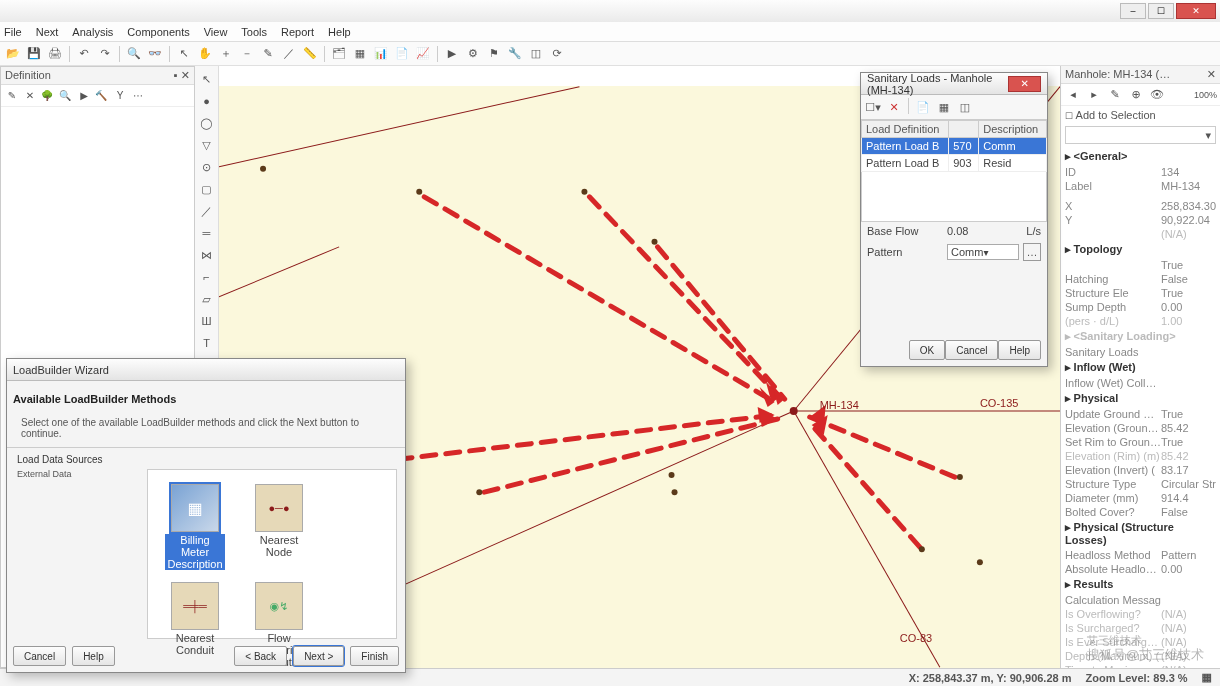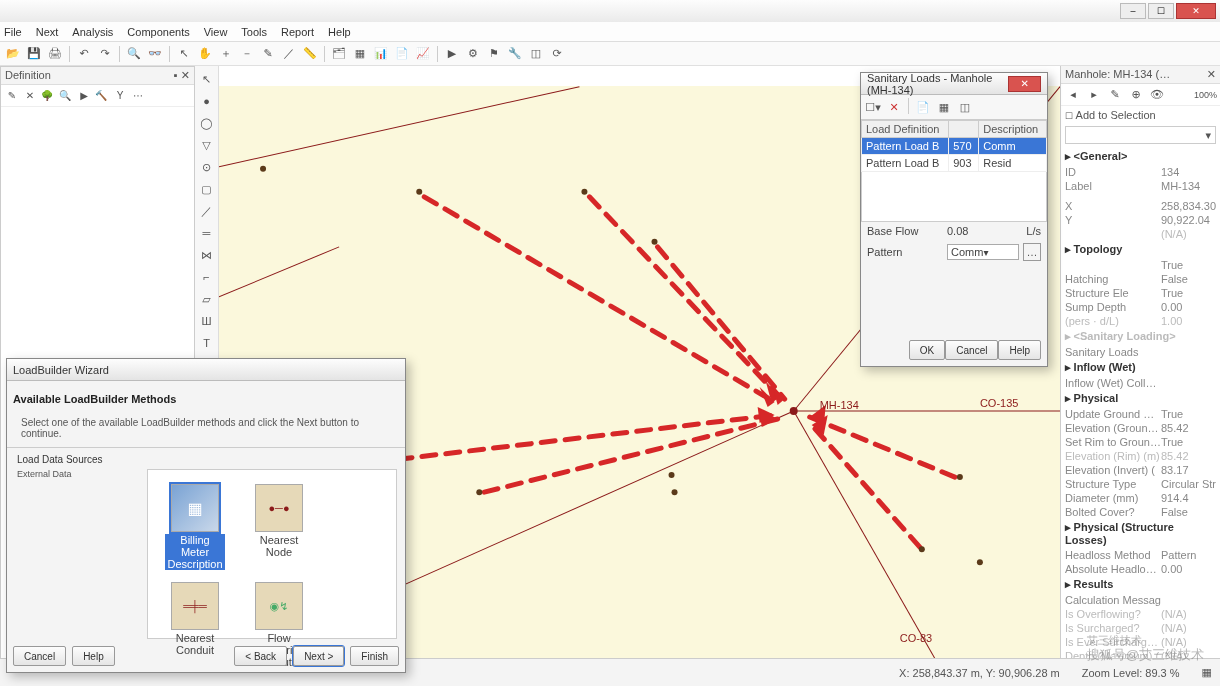--- a/index.html
+++ b/index.html
@@ -47,21 +47,21 @@
 .props-head { height: 18px; background: #f4f4f4; border-bottom: 1px solid #ddd; padding: 2px 4px; display: flex; justify-content: space-between; }
 .props-tb { height: 22px; border-bottom: 1px solid #eee; display: flex; align-items: center; padding: 0 3px; gap: 3px; }
 .props-body { flex: 1; overflow: hidden; padding: 2px; }
 .prop-row { display: flex; padding: 1px 2px; color: #888; }
 .prop-row .k { flex: 1; white-space: nowrap; overflow: hidden; text-overflow: ellipsis; }
 .prop-row .v { width: 55px; text-align: left; white-space: nowrap; overflow: hidden; }
 .prop-cat { color: #333; font-weight: bold; padding: 2px; }
 .prop-grey { color: #bbb; }
 
 
-.status { position: absolute; left: 0; right: 0; bottom: 0; height: 28px; background: #f4f4f4; border-top: 1px solid #ccc; display: flex; align-items: center; justify-content: flex-end; padding: 0 8px; font-size: 10px; color: #555; gap: 22px; }
+.status { position: absolute; left: 0; right: 0; bottom: 0; height: 18px; background: #f4f4f4; border-top: 1px solid #ccc; display: flex; align-items: center; justify-content: flex-end; padding: 0 8px; font-size: 10px; color: #555; gap: 14px; font-weight: bold; }
 
 
 .dialog { position: absolute; background: #f4f4f4; border: 1px solid #888; box-shadow: 4px 4px 10px rgba(0,0,0,.25); }
 .dlg-title { height: 22px; background: linear-gradient(#fdfdfd,#e4e4e4); border-bottom: 1px solid #bbb; display: flex; align-items: center; padding: 0 6px; font-size: 11px; color: #333; justify-content: space-between; }
 .dlg-close { width: 40px; height: 16px; background: #d9534f; color: #fff; display: flex; align-items: center; justify-content: center; font-size: 10px; border: 1px solid #a33; }
 .btn { height: 20px; padding: 0 10px; background: linear-gradient(#fdfdfd,#e5e5e5); border: 1px solid #999; border-radius: 2px; font-size: 10px; color: #333; display: inline-flex; align-items: center; justify-content: center; cursor: default; }
 
 
 #dlg-sanitary { left: 860px; top: 72px; width: 188px; }
 #dlg-sanitary .tbrow { display: flex; gap: 3px; padding: 3px; border-bottom: 1px solid #ccc; background: #f7f7f7; }

